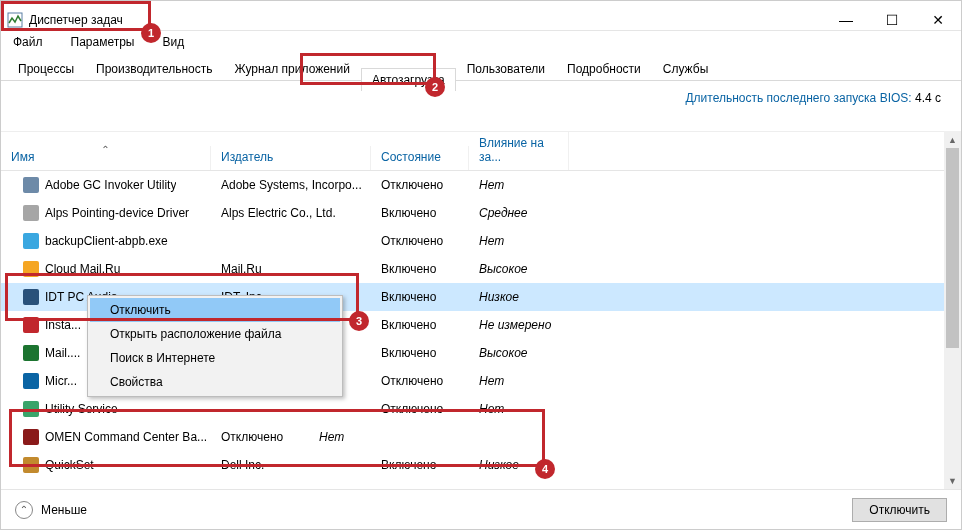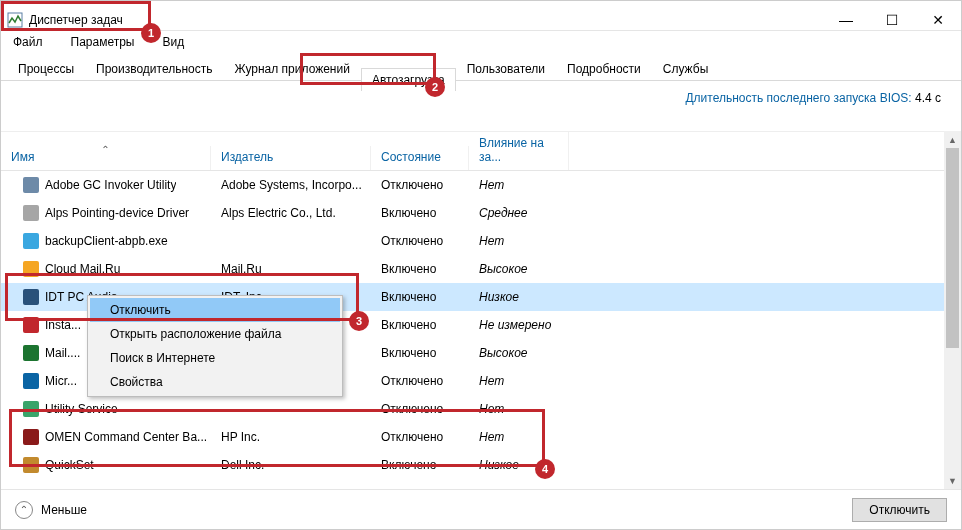--- a/index.html
+++ b/index.html
@@ -201,21 +201,20 @@
           </div>
           <div class="c-pub"></div>
           <div class="c-state">Отключено</div>
           <div class="c-imp">Нет</div>
         </div>
         <div class="row">
           <div class="c-name">
             <span class="row-icon" style="background: rgb(138, 26, 26);"></span>
             <span class="name-text">OMEN Command Center Ba...</span>
           </div>
-          <div class="c-pub">HP Inc.</div>
           <div class="c-state">Отключено</div>
           <div class="c-imp">Нет</div>
         </div>
         <div class="row">
           <div class="c-name">
             <span class="row-icon" style="background: rgb(194, 138, 46);"></span>
             <span class="name-text">QuickSet</span>
           </div>
           <div class="c-pub">Dell Inc.</div>
           <div class="c-state">Включено</div>

